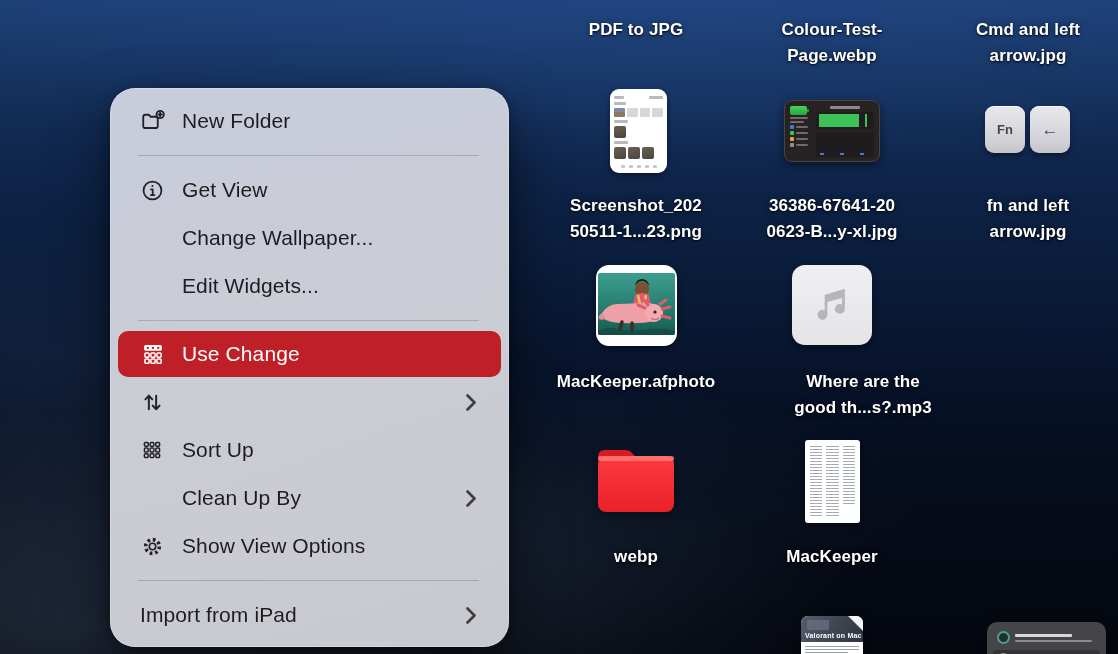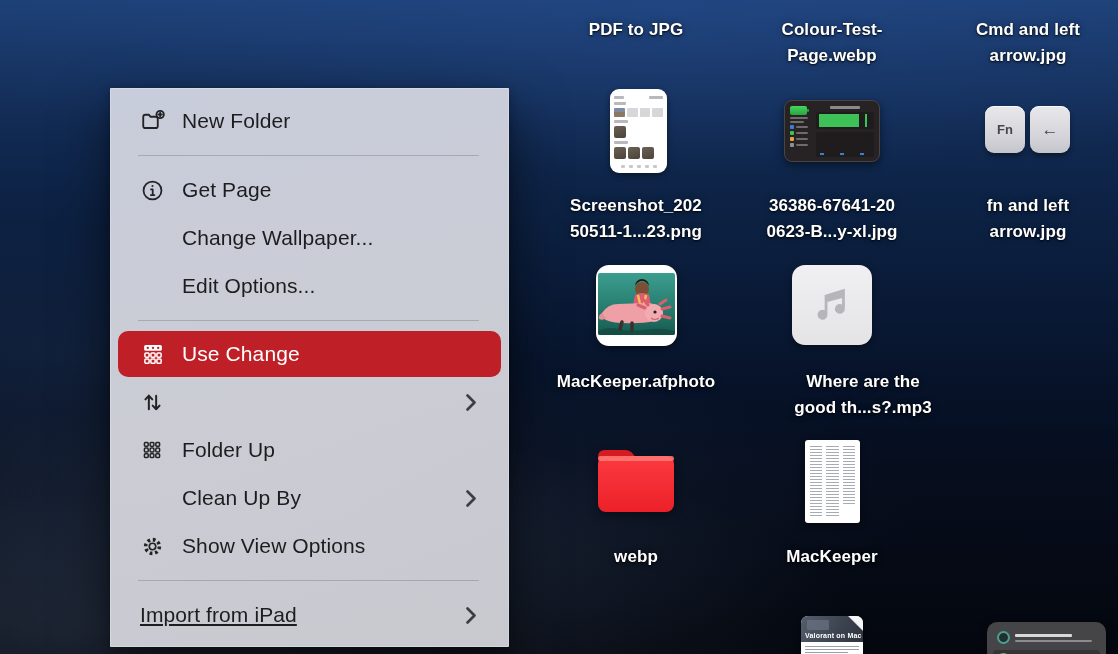--- a/index.html
+++ b/index.html
@@ -13,37 +13,37 @@
       radial-gradient(90% 40% at 28% 78%, rgba(70,90,120,0.20), rgba(0,0,0,0) 60%),
       radial-gradient(60% 30% at 6% 55%, rgba(60,85,120,0.18), rgba(0,0,0,0) 70%),
       radial-gradient(100% 35% at 60% 2%, rgba(40,80,150,0.35), rgba(0,0,0,0) 70%),
       linear-gradient(180deg,#1d4076 0%, #173462 10%, #112a52 20%, #0d2346 30%,
                       #0a1b38 44%, #07132a 58%, #060d1d 72%, #050a15 86%, #04070e 100%);
   }
 
   
   .menu {
     position:absolute; left:110px; top:88px; width:399px;
-    border-radius:1px; padding:9px 0 8px 0;
+    border-radius:25px; padding:9px 0 8px 0;
     background:linear-gradient(165deg, rgba(206,210,223,0.97) 0%, rgba(209,210,217,0.97) 55%, rgba(206,207,213,0.97) 100%);
     box-shadow:0 22px 55px rgba(0,0,0,0.55), 0 2px 10px rgba(0,0,0,0.3), inset 0 0 0 1px rgba(255,255,255,0.25);
   }
   .mi {
     display:flex; align-items:center; height:48px;
     padding:0 32px 0 30px; font-size:21px; color:#1d1d1f;
   }
   .mi .ic { width:42px; flex:0 0 42px; display:flex; align-items:center; color:#232326; }
   .mi .lbl { flex:1 1 auto; letter-spacing:0.1px; }
   .mi .chev { margin-left:auto; display:flex; align-items:center; }
   .mi.hl {
     height:46px; margin:1px 8px; padding:0 24px 0 22px;
     border-radius:10px; background:#bf1f26; color:#fff;
   }
   .mi.hl .ic { color:#fff; }
-  .mi.noicon { padding-left:30px;text-decoration:underline; }
+  .mi.noicon { padding-left:30px; }
   .sep { height:1px; background:rgba(60,60,67,0.24); margin:10px 30px 10px 28px; }
 
   
   .ditem { position:absolute; }
   .dlabel {
     position:absolute; width:200px; text-align:center;
     color:#fff; font-size:17px; font-weight:700; line-height:25.5px;
     white-space:pre-line; letter-spacing:0.1px;
     text-shadow:0 1px 2px rgba(0,0,0,0.85), 0 0 7px rgba(0,0,0,0.4);
   }
@@ -365,31 +365,31 @@
     <div class="sep"></div>
 
     <div class="mi">
       <span class="ic">
         <svg width="25" height="25" viewBox="0 0 24 24" fill="none" stroke="currentColor" stroke-width="1.7">
           <circle cx="12" cy="12" r="8.6"></circle>
           <path d="M10.6 11 h1.6 v5.2 M10.4 16.4 h3.4" stroke-linecap="round" stroke-linejoin="round"></path>
           <circle cx="12" cy="7.6" r="1" fill="currentColor" stroke="none"></circle>
         </svg>
       </span>
-      <span class="lbl">Get Page</span>
+      <span class="lbl">Get View</span>
     </div>
 
     <div class="mi">
       <span class="ic"></span>
       <span class="lbl">Change Wallpaper...</span>
     </div>
 
     <div class="mi">
       <span class="ic"></span>
-      <span class="lbl">Edit Options...</span>
+      <span class="lbl">Edit Widgets...</span>
     </div>
 
     <div class="sep"></div>
 
     <div class="mi hl">
       <span class="ic">
         <svg width="26" height="26" viewBox="0 0 24 24">
           <path fill-rule="evenodd" fill="currentColor" d="M5.3 3.6 h13.4 a1.5 1.5 0 0 1 1.5 1.5 v2.4 a1.5 1.5 0 0 1 -1.5 1.5 H5.3 a1.5 1.5 0 0 1 -1.5 -1.5 V5.1 a1.5 1.5 0 0 1 1.5 -1.5 Z
                M7.2 5.2 a1.1 1.1 0 1 0 0 2.2 a1.1 1.1 0 0 0 0 -2.2 Z
                M12 5.2 a1.1 1.1 0 1 0 0 2.2 a1.1 1.1 0 0 0 0 -2.2 Z
@@ -428,21 +428,21 @@
             <rect x="10.1" y="4.4" width="3.8" height="3.8" rx="1"></rect>
             <rect x="15.8" y="4.4" width="3.8" height="3.8" rx="1"></rect>
           <rect x="4.4" y="10.1" width="3.8" height="3.8" rx="1"></rect>
             <rect x="10.1" y="10.1" width="3.8" height="3.8" rx="1"></rect>
             <rect x="15.8" y="10.1" width="3.8" height="3.8" rx="1"></rect>
           <rect x="4.4" y="15.8" width="3.8" height="3.8" rx="1"></rect>
             <rect x="10.1" y="15.8" width="3.8" height="3.8" rx="1"></rect>
             <rect x="15.8" y="15.8" width="3.8" height="3.8" rx="1"></rect>
         </svg>
       </span>
-      <span class="lbl">Folder Up</span>
+      <span class="lbl">Sort Up</span>
     </div>
 
     <div class="mi">
       <span class="ic"></span>
       <span class="lbl">Clean Up By</span>
       <span class="chev">
         <svg width="12" height="19" viewBox="0 0 12 19" fill="none" stroke="#3e3e41" stroke-width="2.7" stroke-linecap="round" stroke-linejoin="round">
             <path d="M2.5 2.5 l7 7 -7 7"></path>
           </svg>
       </span>

